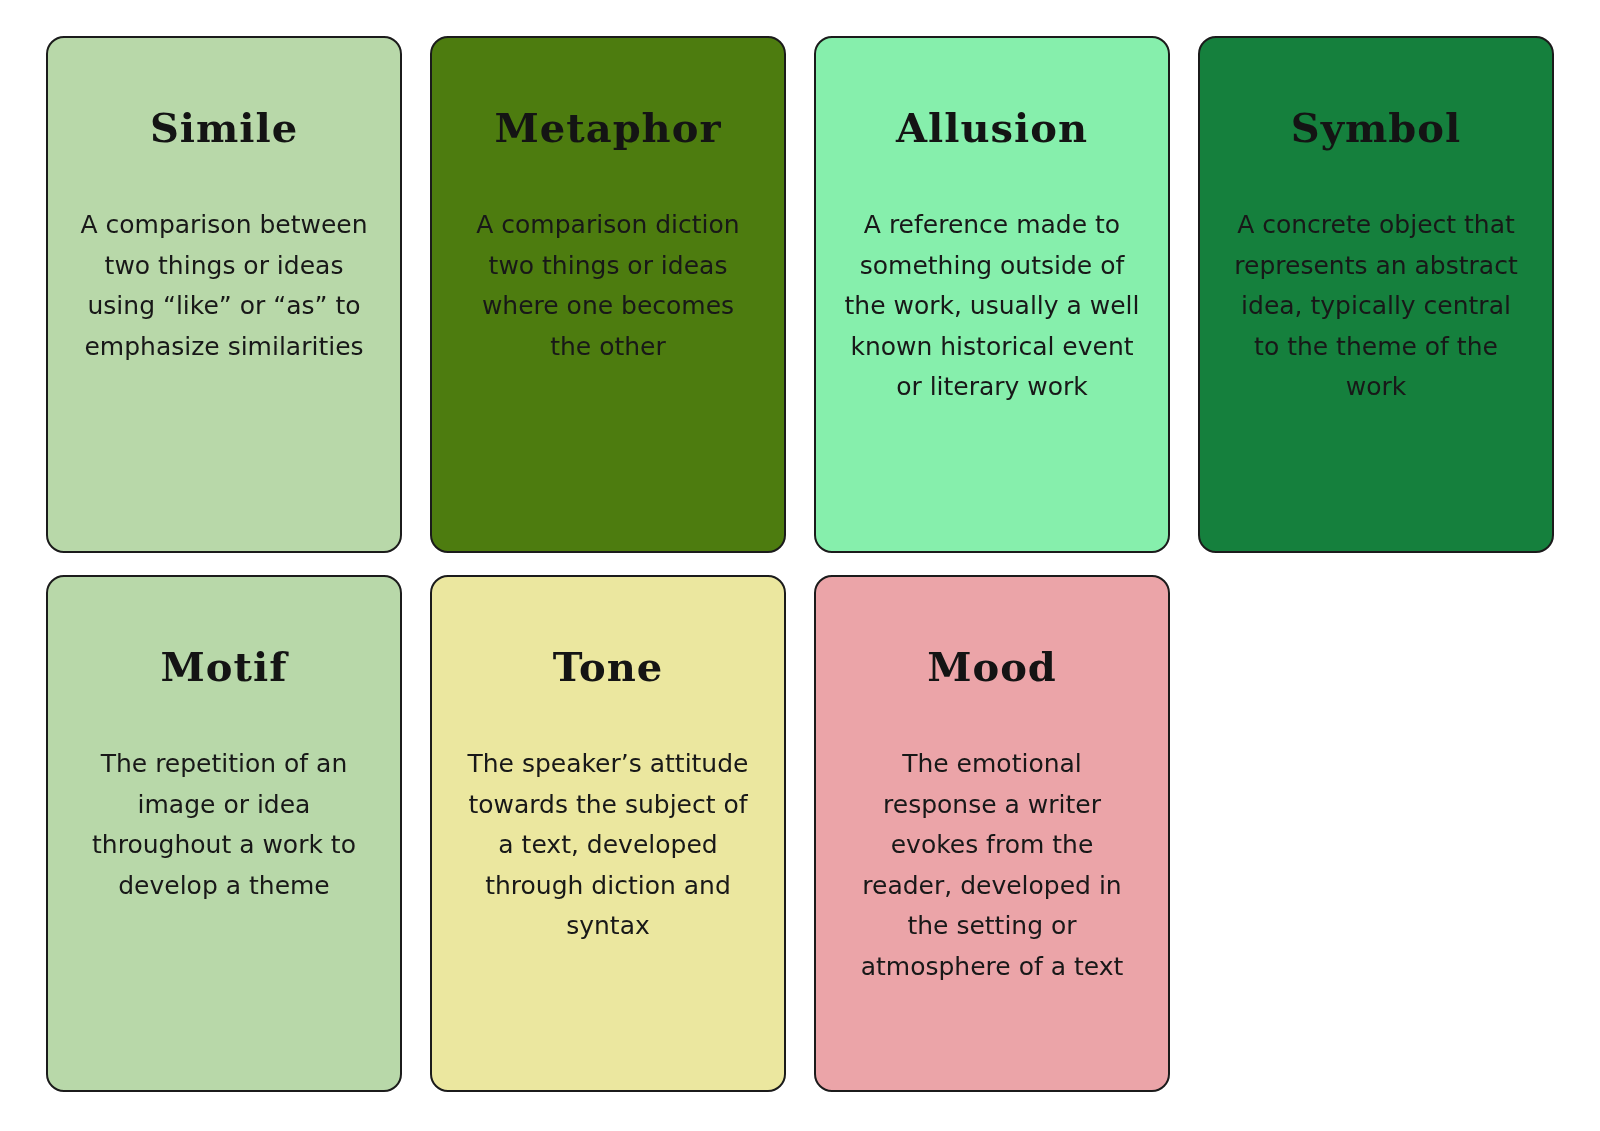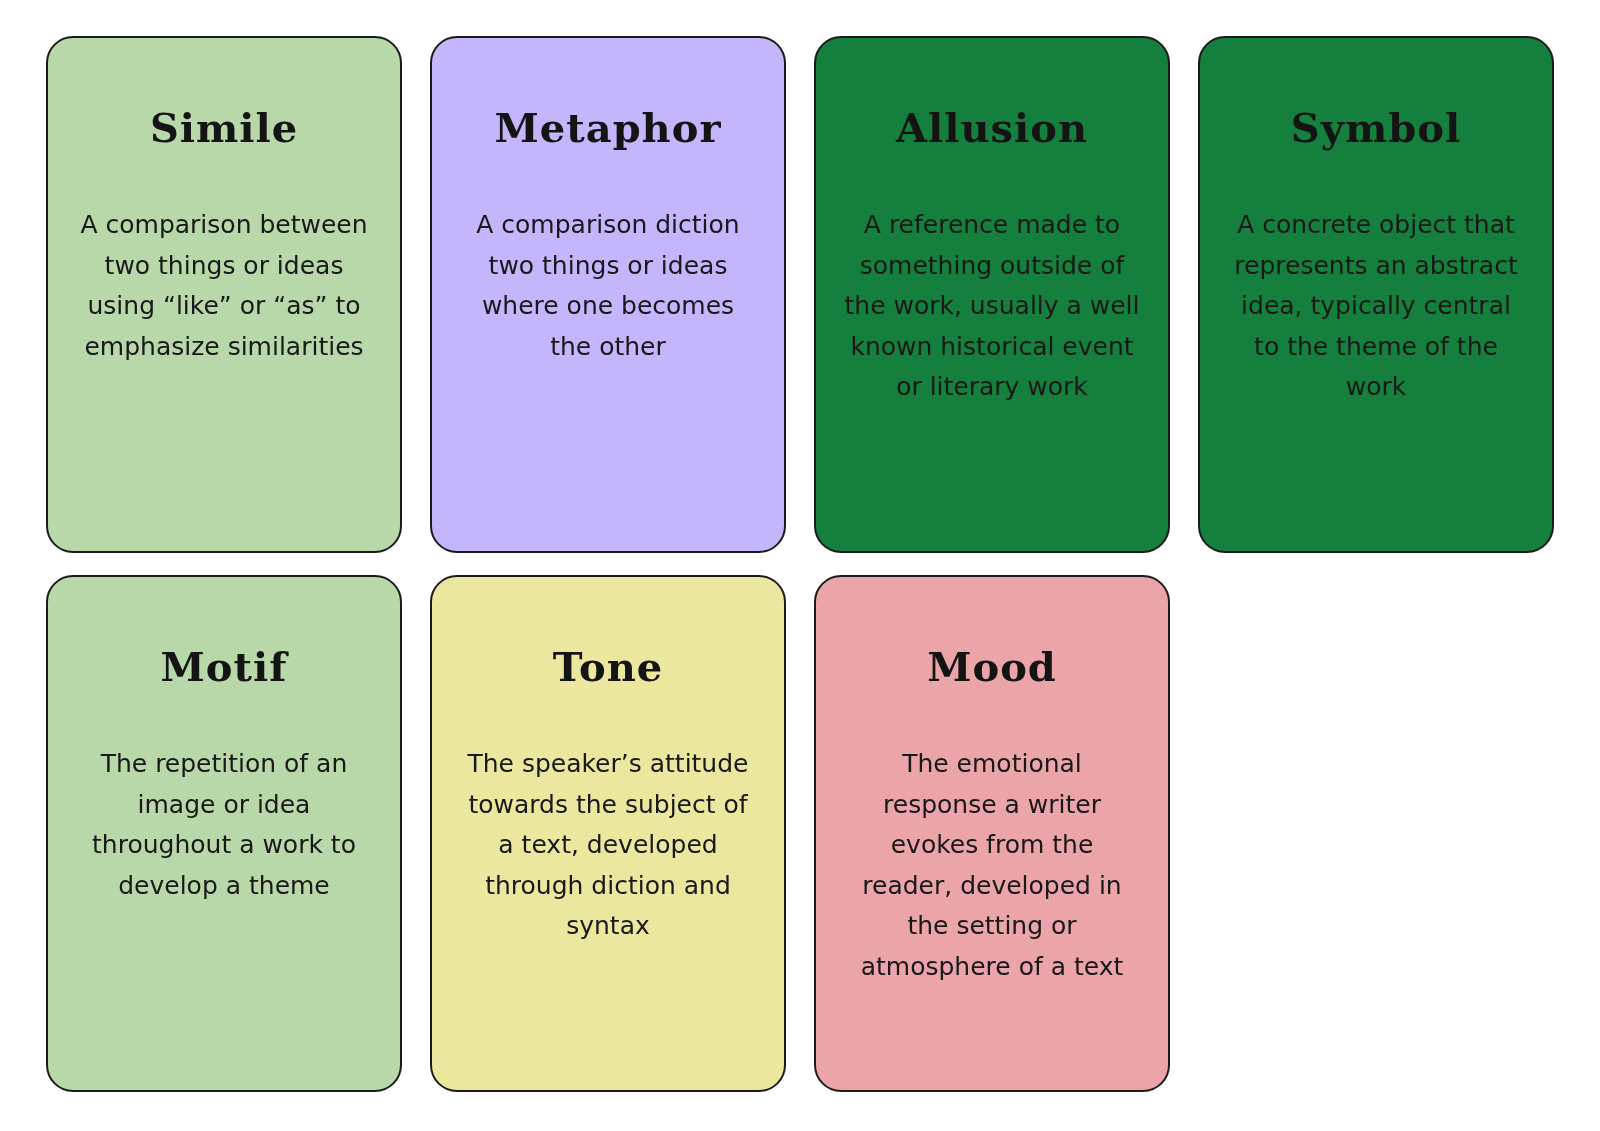--- a/index.html
+++ b/index.html
@@ -19,21 +19,21 @@
     display: grid;
     grid-template-columns: repeat(4, 356px);
     grid-template-rows: repeat(2, 517px);
     column-gap: 28px;
     row-gap: 22px;
     justify-content: center;
   }
   .card {
     box-sizing: border-box;
     border: 2px solid #1b1b1b;
-    border-radius: 27px;
+    border-radius: 18px;
     text-align: center;
     padding: 66px 26px 32px 26px;
     overflow: hidden;
   }
   .card .title {
     font-family: "DejaVu Serif", "Liberation Serif", serif;
     font-weight: bold;
     font-size: 40px;
     letter-spacing: 1px;
     color: #141414;
@@ -50,26 +50,26 @@
 <body>
 
 <div class="page">
   <div class="grid">
 
     <div class="card" style="background-color: rgb(184, 216, 169);">
       <h2 class="title">Simile</h2>
       <p class="definition">A comparison between two things or ideas using “like” or “as” to emphasize similarities</p>
     </div>
 
-    <div class="card" style="background-color: #c4b5fd;">
+    <div class="card" style="background-color: #4d7c0f;">
       <h2 class="title">Metaphor</h2>
       <p class="definition">A comparison diction two things or ideas where one becomes the other</p>
     </div>
 
-    <div class="card" style="background-color: #15803d;">
+    <div class="card" style="background-color: #86efac;">
       <h2 class="title">Allusion</h2>
       <p class="definition">A reference made to something outside of the work, usually a well known historical event or literary work</p>
     </div>
 
     <div class="card" style="background-color: #15803d;">
       <h2 class="title">Symbol</h2>
       <p class="definition">A concrete object that represents an abstract idea, typically central to the theme of the work</p>
     </div>
 
     <div class="card" style="background-color: rgb(184, 216, 169);">

